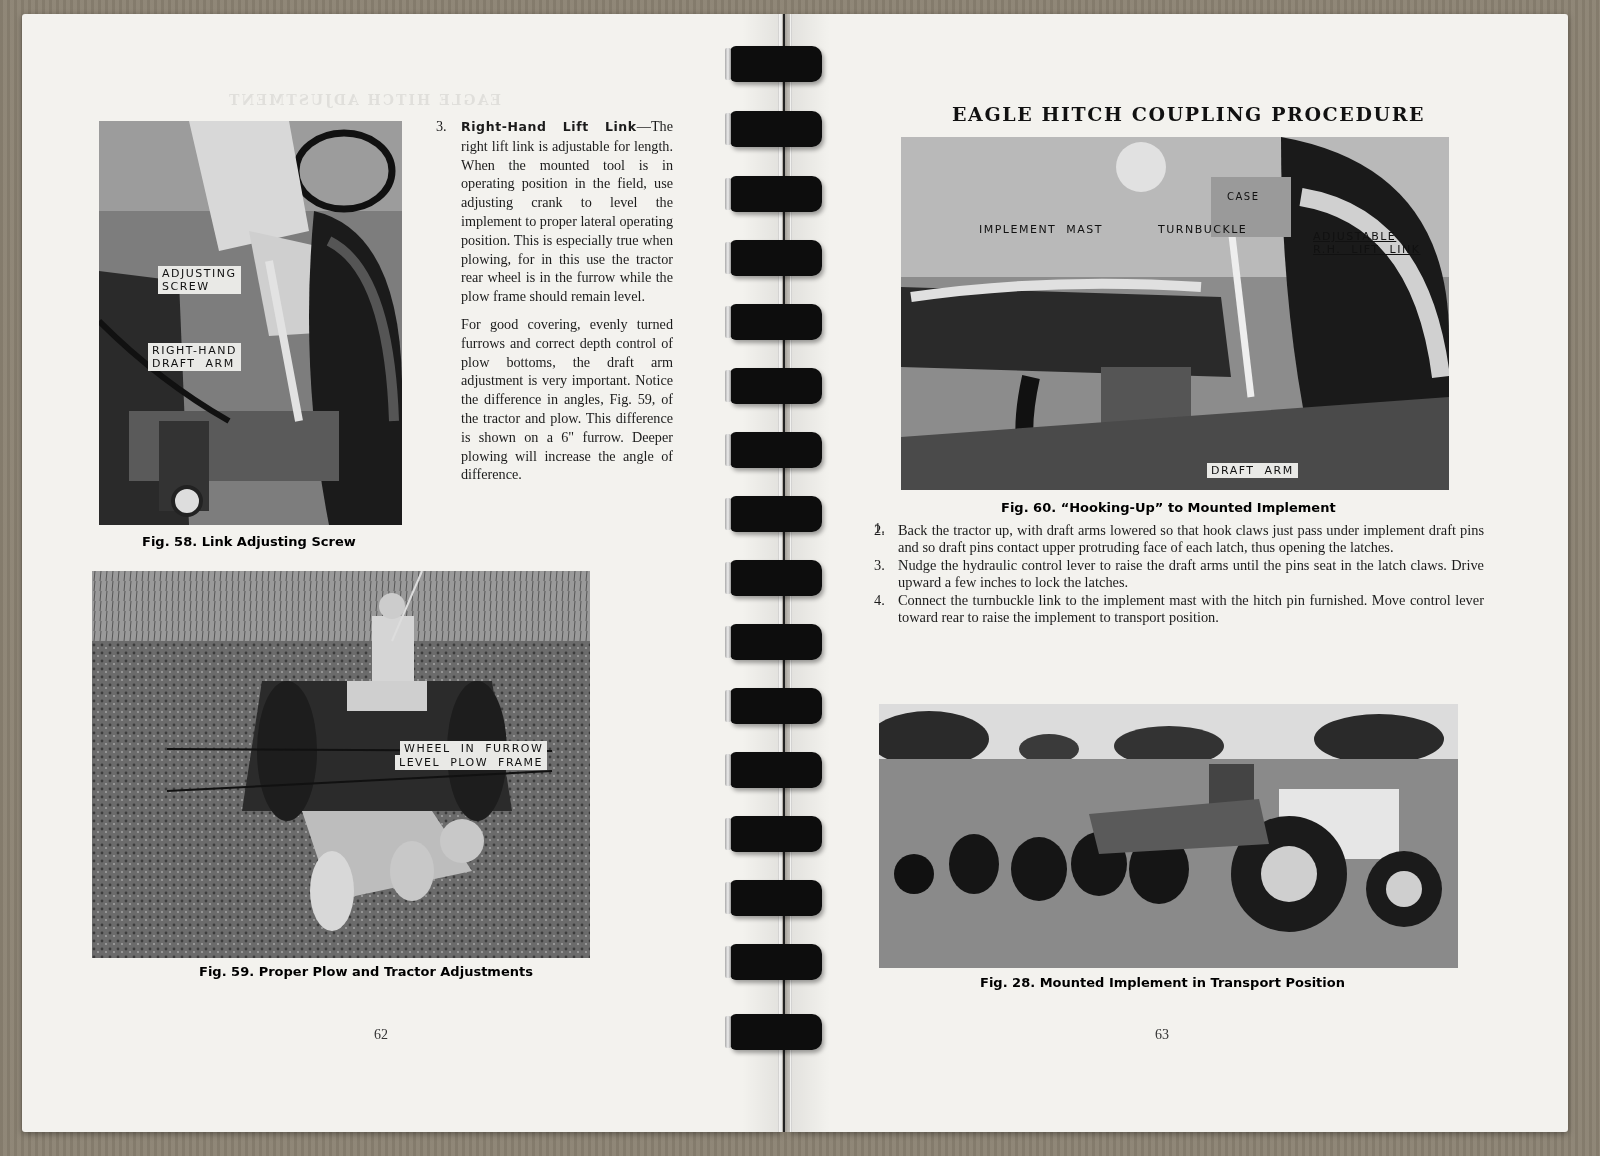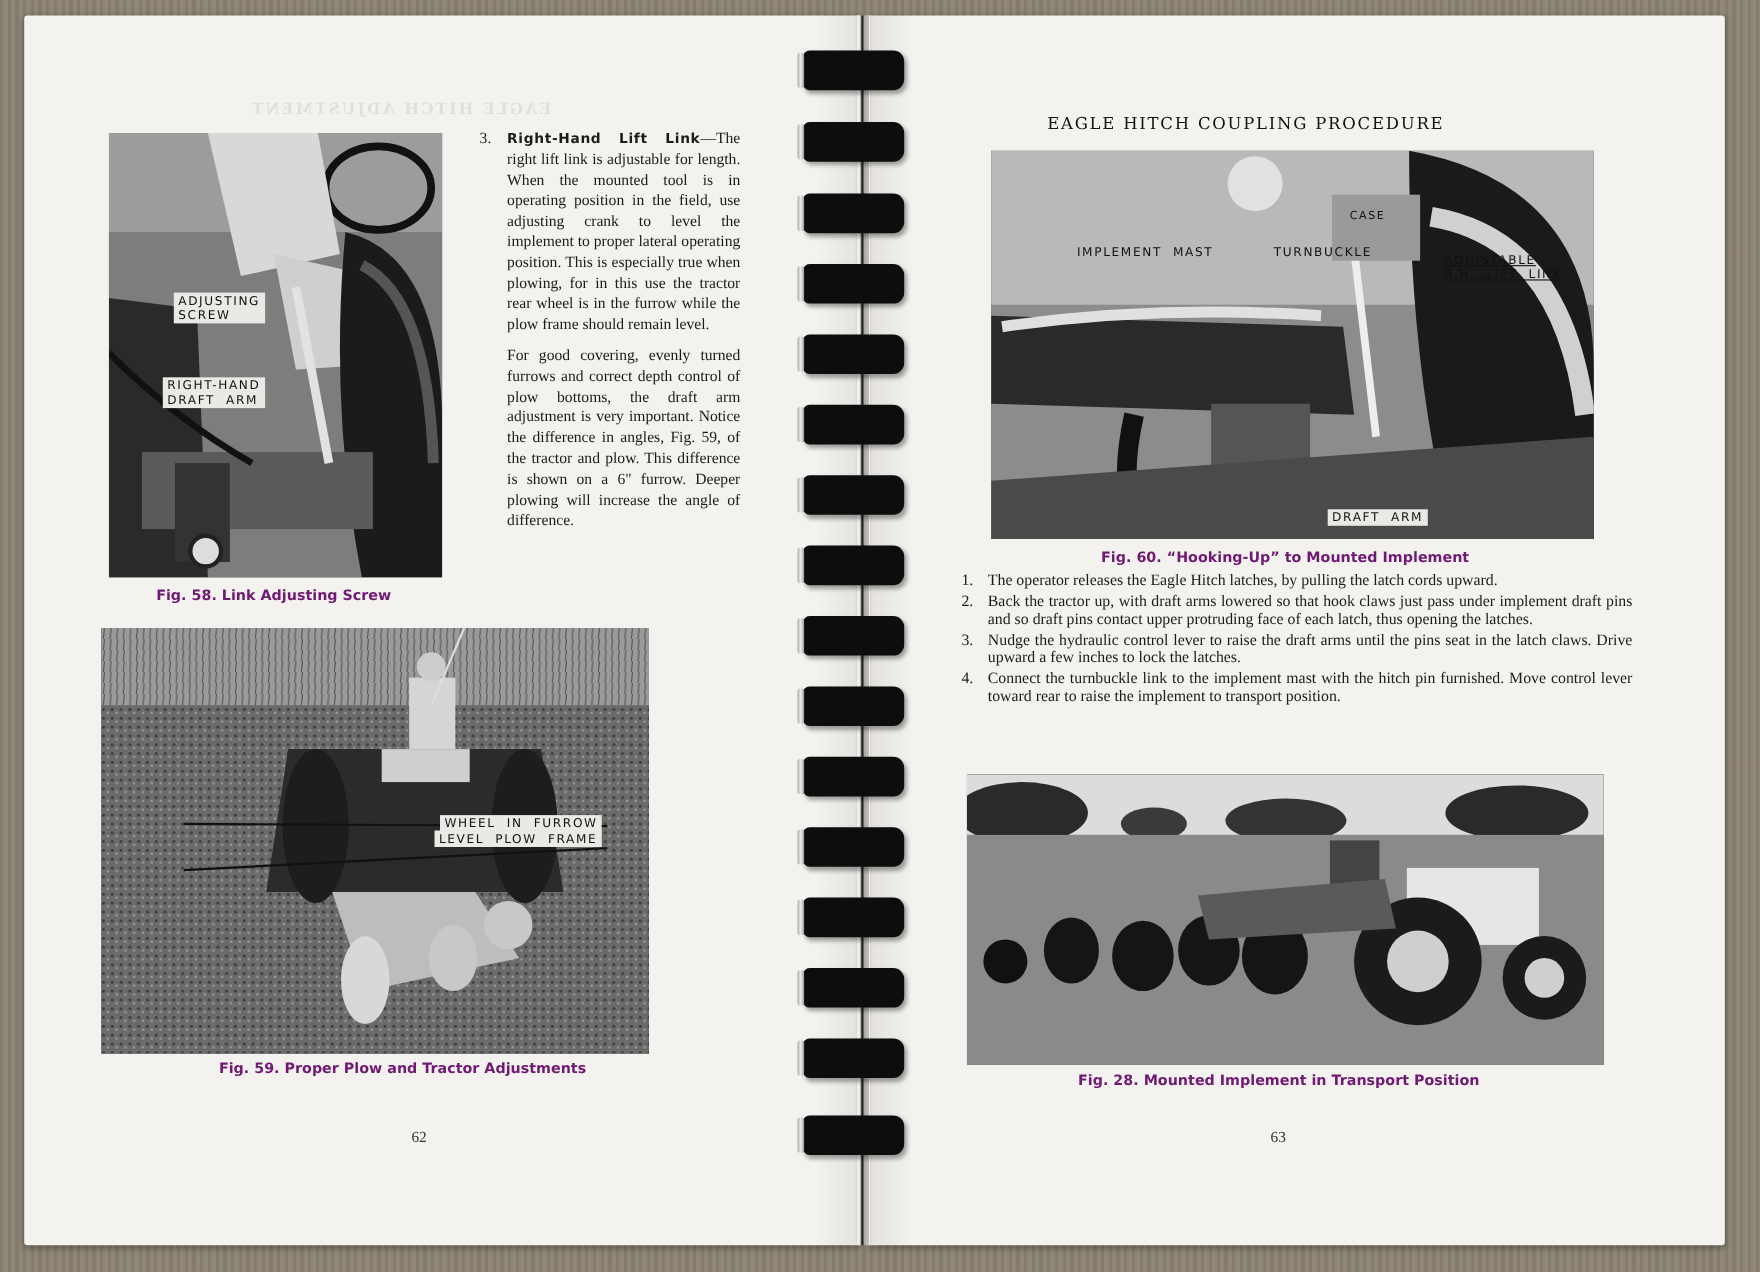--- a/index.html
+++ b/index.html
@@ -25,32 +25,32 @@
     background:#6e6e6e;
   }
   .photo .tex { position:absolute; inset:0; }
   .label {
     position:absolute; background:#e9e9e6; color:#111;
     font-family:"DejaVu Sans", sans-serif; font-size:11px; letter-spacing:1.5px;
     padding:1px 4px; line-height:13px; text-align:left; white-space:pre;
   }
   .caption {
     position:absolute; font-family:"DejaVu Sans", sans-serif; font-weight:bold;
-    font-size:13px; color:#701a75; white-space:nowrap;
+    font-size:13px; color:#000000; white-space:nowrap;
   }
   .body-text {
     position:absolute; font-family:"Liberation Serif", serif; font-size:14.2px;
     color:#1b1b1b; line-height:18.8px; text-align:justify;
   }
   .body-text p { margin:0 0 10px 0; }
   .body-text .num { position:absolute; left:-25px; }
   .body-text .lead { font-family:"DejaVu Sans", sans-serif; font-weight:bold; font-size:12.5px; letter-spacing:0.6px; }
   .heading {
-    position:absolute; font-family:"DejaVu Serif", serif; font-weight:normal;
-    font-size:15px; letter-spacing:1.6px; color:#111; white-space:nowrap;
+    position:absolute; font-family:"DejaVu Serif", serif; font-weight:bold;
+    font-size:19px; letter-spacing:1.6px; color:#111; white-space:nowrap;
   }
   .steps { position:absolute; font-family:"Liberation Serif", serif; font-size:14.4px; color:#1b1b1b; line-height:16.5px; }
   .steps li { list-style:none; position:relative; padding-left:24px; margin:0 0 2px 0; text-align:justify; }
   .steps li .n { position:absolute; left:0; }
   .page-num { position:absolute; font-family:"Liberation Serif", serif; font-size:14px; color:#333; }
 
   .spine { position:absolute; left:760px; top:14px; width:60px; height:1118px; }
   .spine .rod { position:absolute; left:18px; top:0; width:12px; height:100%; background:linear-gradient(90deg, rgba(255,255,255,0.6), rgba(210,210,210,0.5), rgba(255,255,255,0.6)); border-left:1px solid rgba(0,0,0,0.12); border-right:1px solid rgba(0,0,0,0.12);}
   .spine .wire { position:absolute; left:23px; top:0; width:2px; height:100%; background:#222; }
   .coil {
@@ -158,21 +158,21 @@
     <div class="label" style="left:74px; top:85px; background:transparent;">IMPLEMENT  MAST</div>
     <div class="label" style="left:253px; top:85px; background:transparent;">TURNBUCKLE</div>
     <div class="label" style="left:408px; top:92px; background:transparent;text-decoration:underline;">ADJUSTABLE
 R.H.  LIFT  LINK</div>
     <div class="label" style="left:306px; top:326px;">DRAFT  ARM</div>
     <div class="label" style="left:322px; top:52px; background:transparent; font-size:10px;">CASE</div>
   </div>
   <div class="caption" style="left:211px; top:486px;">Fig. 60.  “Hooking-Up” to Mounted Implement</div>
 
   <ul class="steps" style="left:84px; top:506px; width:610px; margin:0; padding:0;">
-    <li><span class="n">1.</span><span>The operator releases the Eagle Hitch latches, by pulling the latch cords upward.</span></li>
+    <li><span class="n">1.</span></li>
     <li><span class="n">2.</span><span>Back the tractor up, with draft arms lowered so that hook claws just pass under implement draft pins and so draft pins contact upper protruding face of each latch, thus opening the latches.</span></li>
     <li><span class="n">3.</span><span>Nudge the hydraulic control lever to raise the draft arms until the pins seat in the latch claws. Drive upward a few inches to lock the latches.</span></li>
     <li><span class="n">4.</span><span>Connect the turnbuckle link to the implement mast with the hitch pin furnished. Move control lever toward rear to raise the implement to transport position.</span></li>
   </ul>
 
   <div class="photo" style="left:89px; top:690px; width:579px; height:264px;">
     <svg class="tex" width="579" height="264" viewBox="0 0 579 264">
       <rect width="579" height="264" fill="#7a7a7a"></rect>
       <rect width="579" height="55" fill="#dcdcdc"></rect>
       <ellipse cx="50" cy="35" rx="60" ry="28" fill="#2a2a2a"></ellipse>

